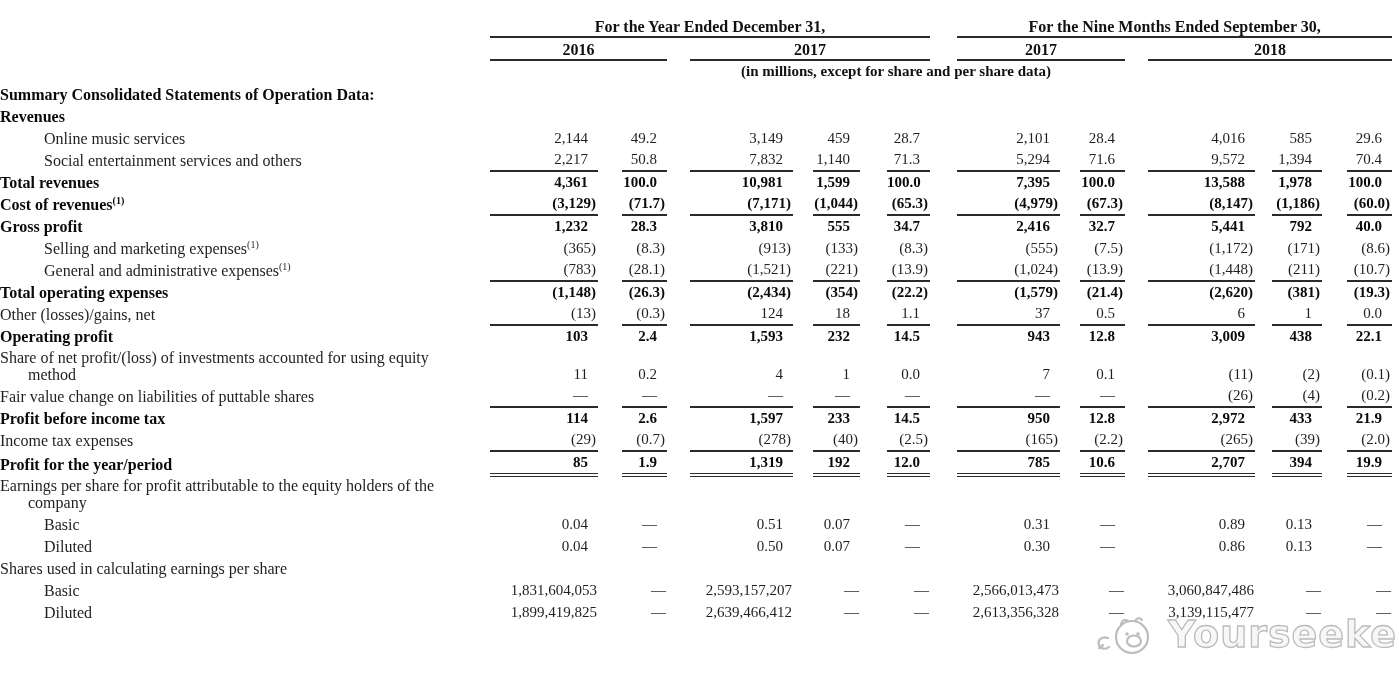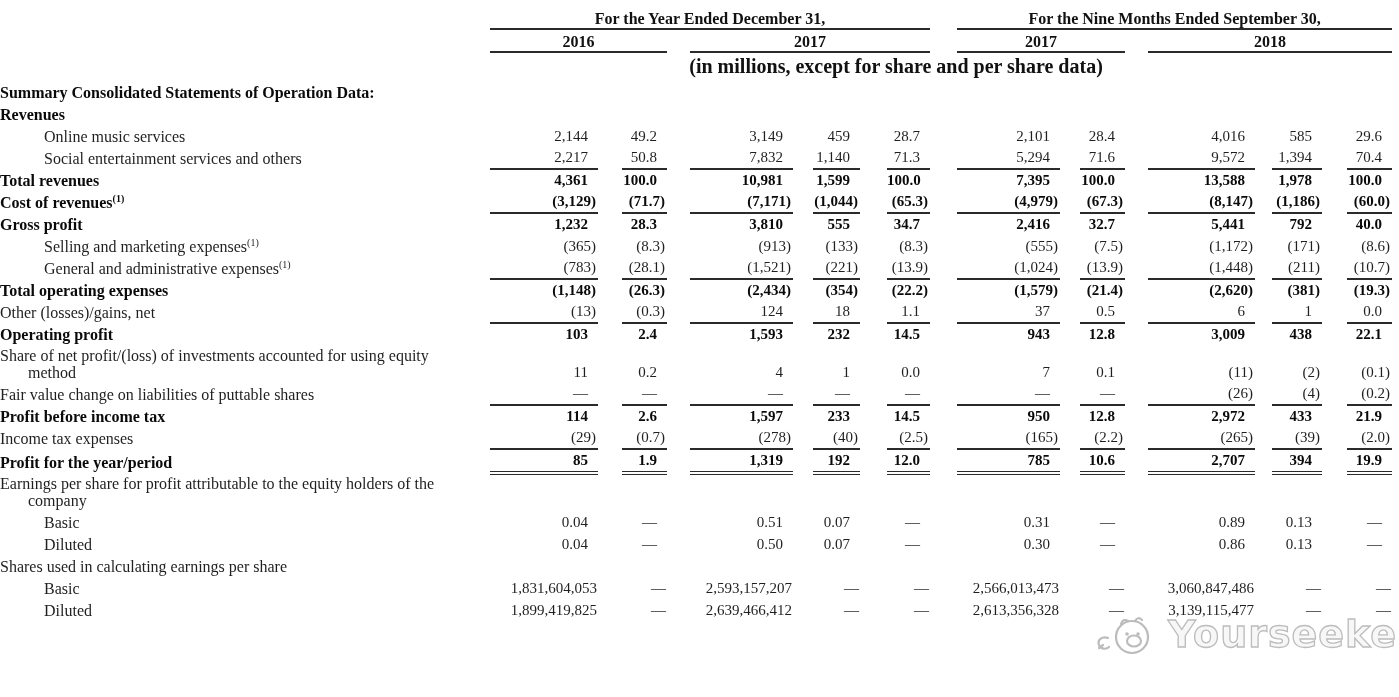--- a/index.html
+++ b/index.html
@@ -1,27 +1,27 @@
 <!DOCTYPE html>
 <html><head>
 <meta charset="utf-8">
 <style>
   html,body{margin:0;padding:0;background:#ffffff;}
   body{width:1399px;height:697px;overflow:hidden;
        font-family:"Liberation Serif","DejaVu Serif",serif;color:#1f1f1f;}
-  .page{position:relative;width:1399px;height:697px;box-sizing:border-box;padding-top:4px;border-radius:6px;}
+  .page{position:relative;width:1399px;height:697px;box-sizing:border-box;padding-top:12px;border-radius:6px;}
 
   table{border-collapse:collapse;table-layout:fixed;width:1392px;}
   td{padding:0;overflow:hidden;white-space:nowrap;}
 
   
   thead td{vertical-align:bottom;}
   tr.ghr{height:25px;} tr.yhr{height:23px;} tr.chr{height:23px;} tr.ntr{height:21px;}
   .grp,.yr,.ch{font-weight:bold;text-align:center;font-size:16px;color:#111;}
-  .note{font-weight:bold;text-align:center;font-size:20px;color:#111;
+  .note{font-weight:bold;text-align:center;font-size:15px;color:#111;
         padding:2px 0 3px;transform:translateX(-45px);}
 
   
   .rb{border-bottom:2px solid #2a2a2a;}
   .rdb{border-bottom:4px double #2a2a2a;}
 
   
   tbody tr{height:22px;}
   tbody td{vertical-align:bottom;font-size:15px;padding:2px 0 2px;}
   td.lblc{font-size:16px;padding-right:6px;white-space:normal;line-height:17px;font-family:Liberation Serif, serif;}

